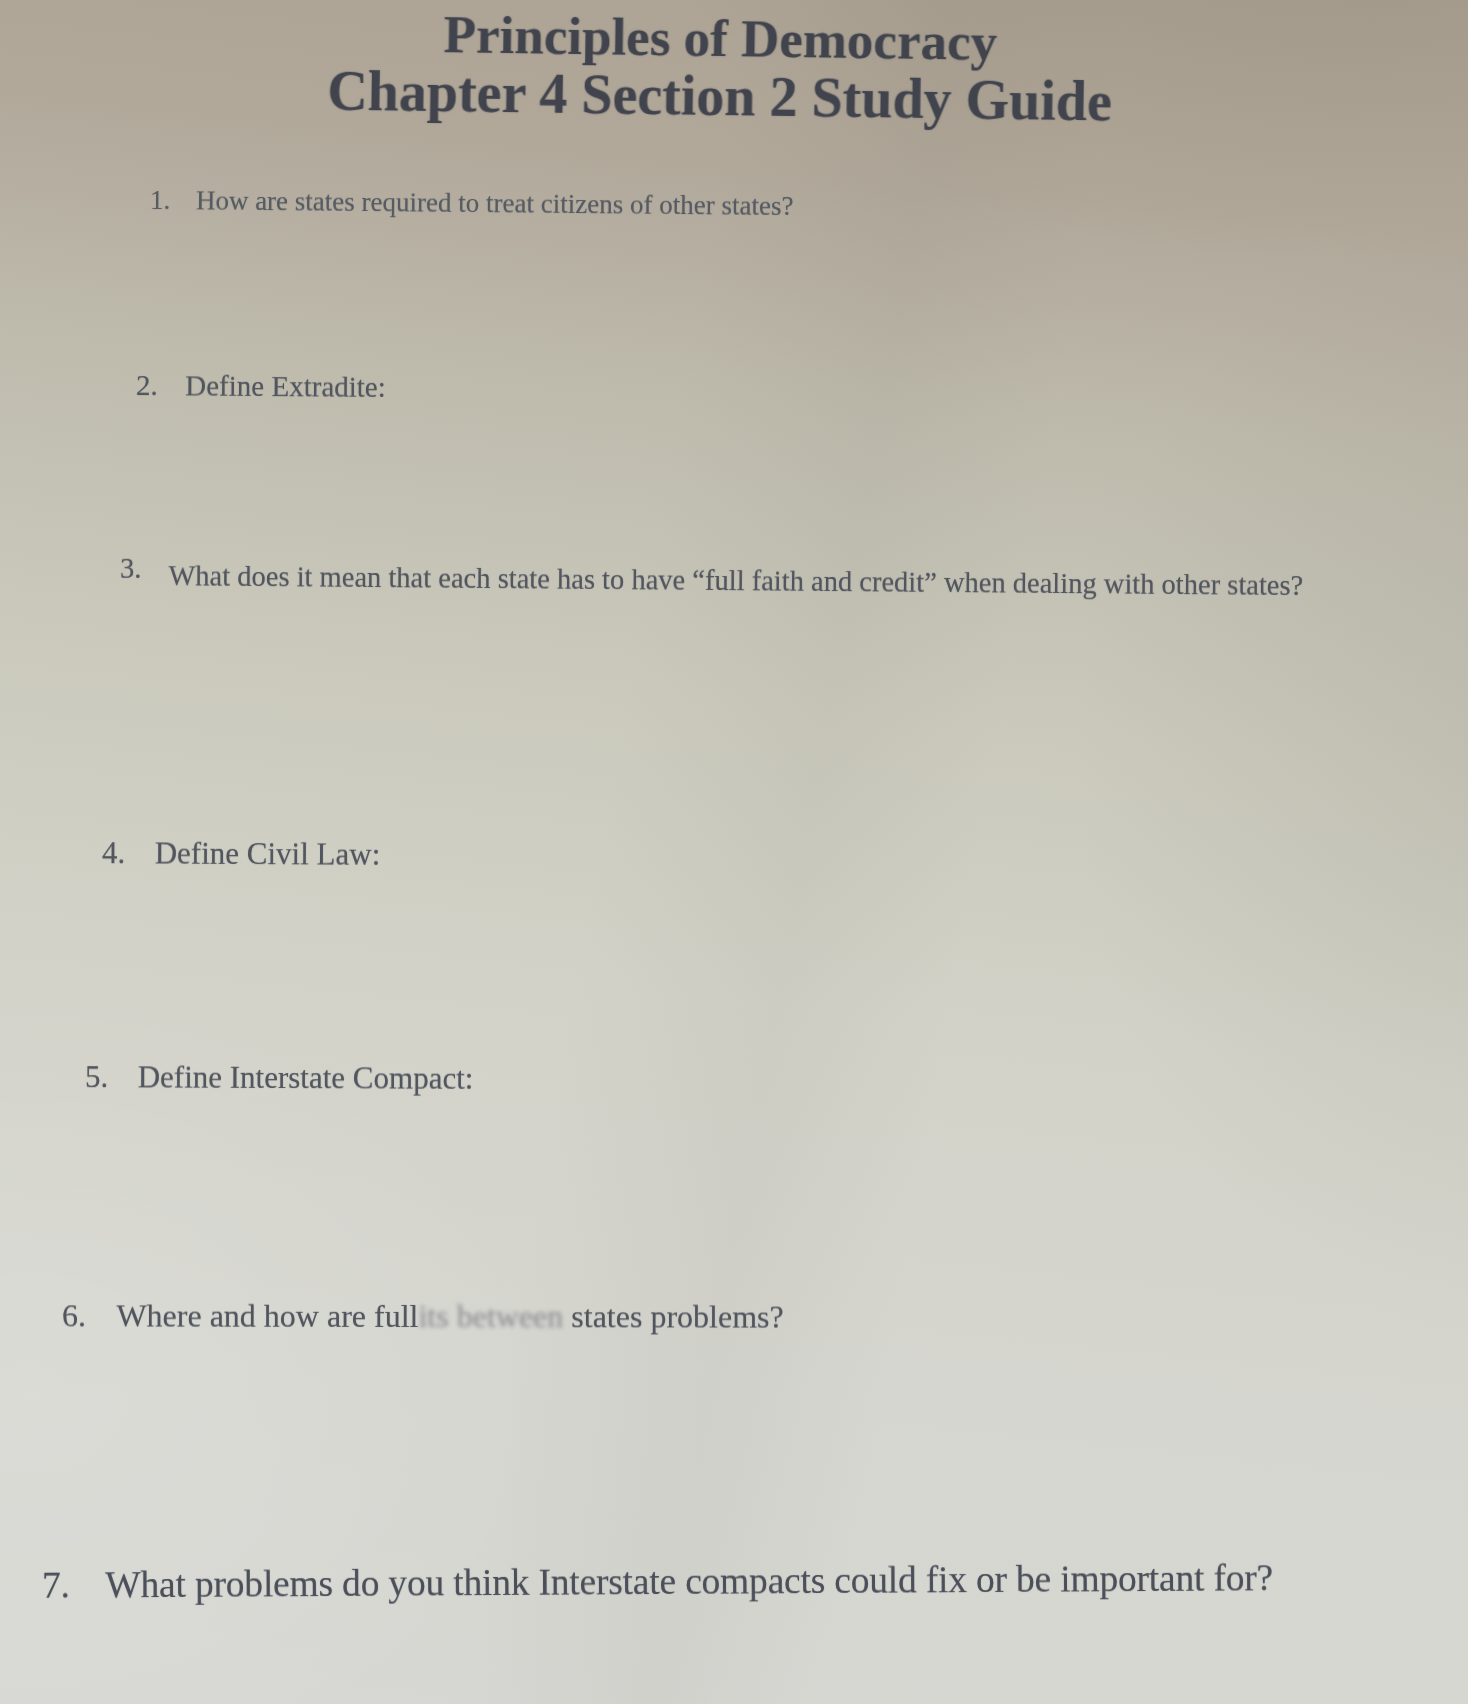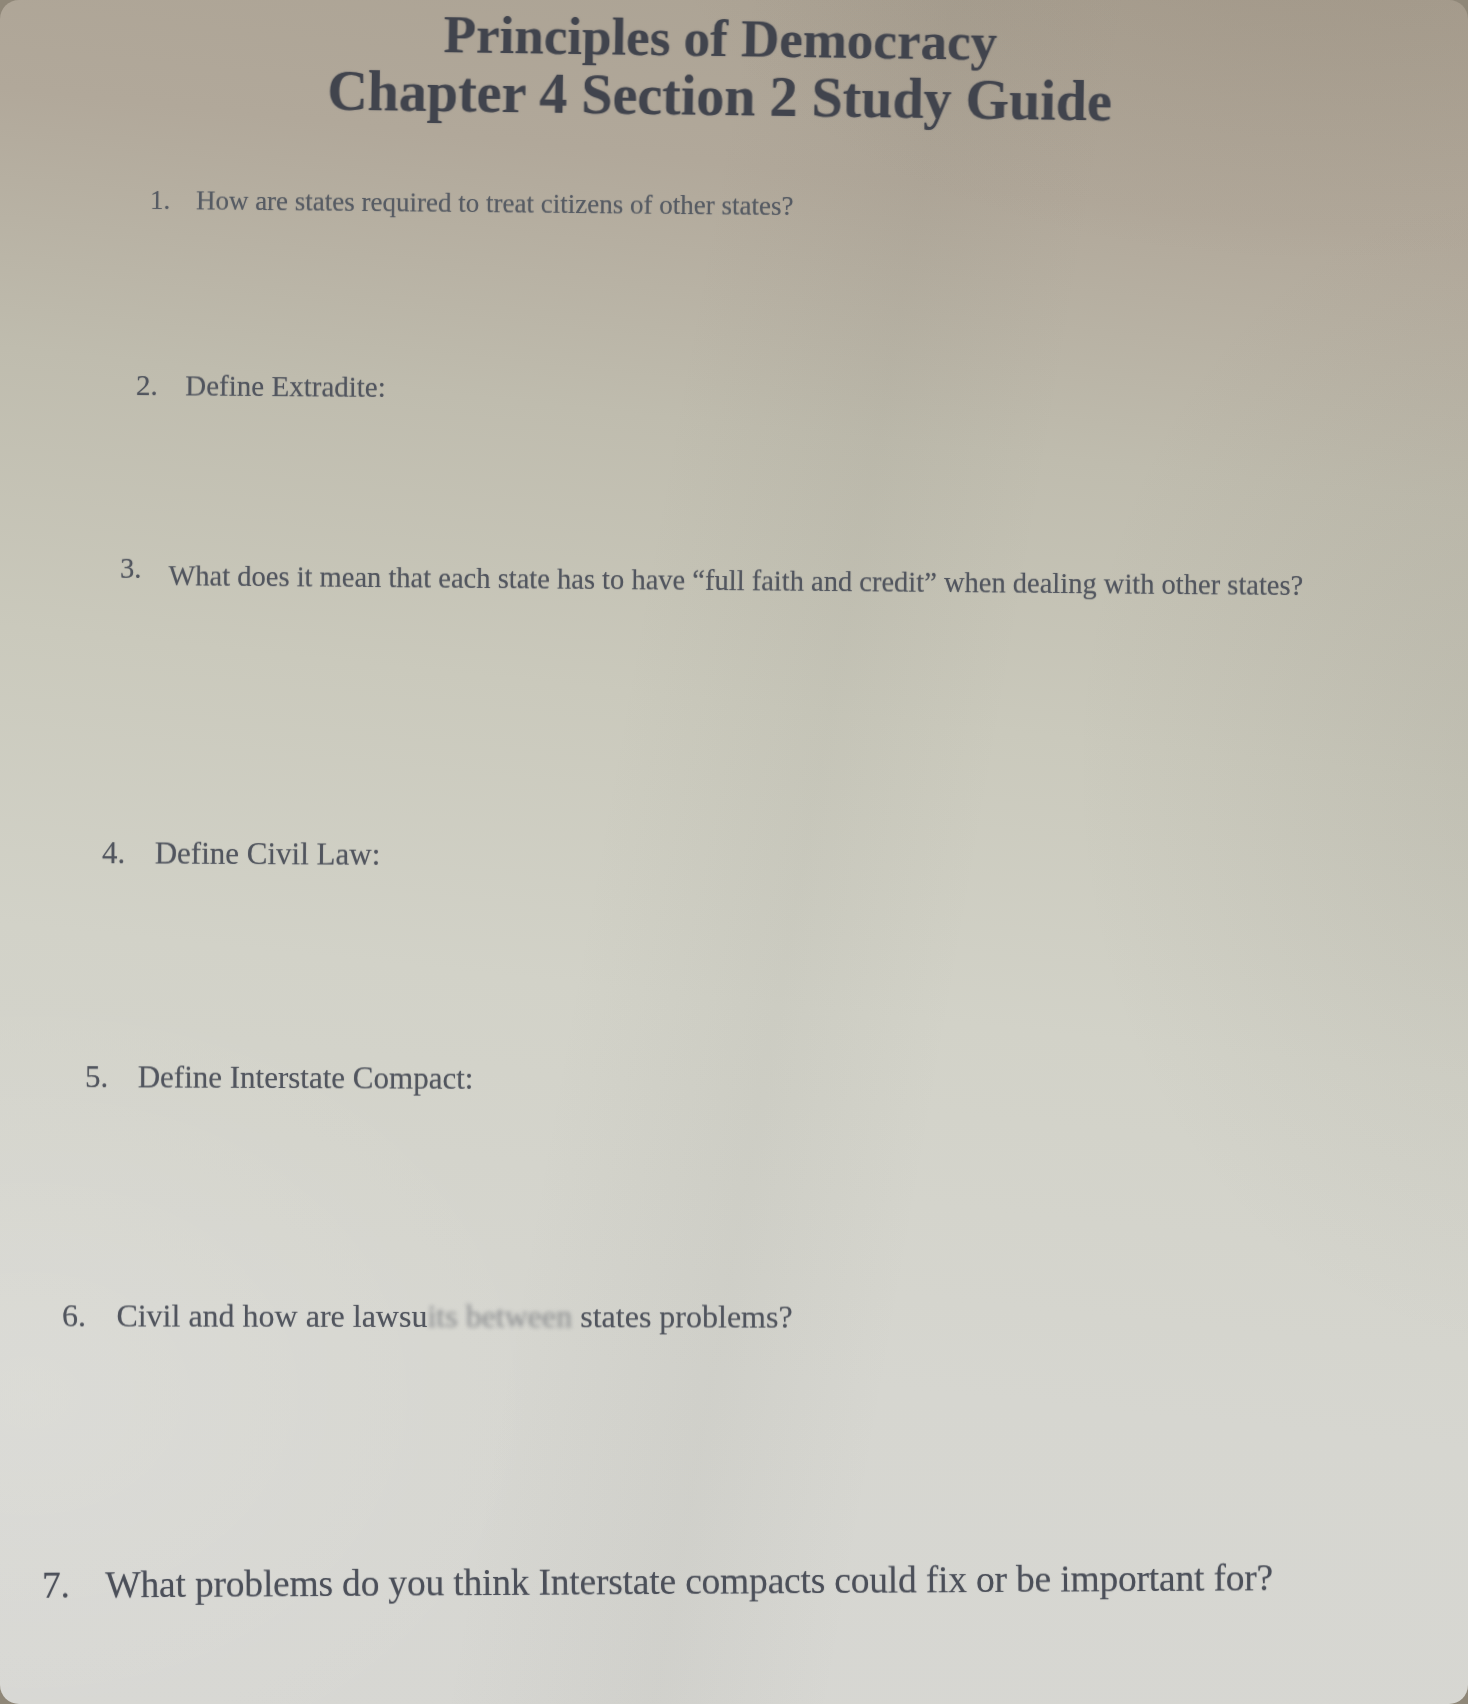--- a/index.html
+++ b/index.html
@@ -12,21 +12,20 @@
     width: 1468px;
     height: 1704px;
     overflow: hidden;
     font-family: "Liberation Serif", serif;
     background:
       radial-gradient(ellipse 950px 520px at 90% -6%, rgba(120,105,90,0.20), rgba(120,105,90,0) 70%),
       radial-gradient(ellipse 900px 700px at 2% 82%, rgba(255,255,255,0.12), rgba(255,255,255,0) 60%),
       radial-gradient(ellipse 700px 900px at 104% 45%, rgba(100,95,86,0.10), rgba(100,95,86,0) 65%),
       linear-gradient(100deg, rgba(0,0,0,0) 42%, rgba(100,100,90,0.055) 54%, rgba(0,0,0,0) 64%),
       linear-gradient(186deg, #aba293 0%, #b1a89a 13%, #bfbcae 27%, #cac9bc 42%, #d2d2c8 58%, #d6d6d0 78%, #d7d7d3 100%);
-    border-radius: 19px;
   }
 
   .title-block {
     position: absolute;
     top: 10px;
     left: -14px;
     width: 100%;
     text-align: center;
     color: #41444d;
     font-weight: bold;
@@ -92,21 +91,21 @@
     <span class="qtext">Define Civil Law:</span>
   </div>
 
   <div class="q q5">
     <span class="qnum">5.</span>
     <span class="qtext">Define Interstate Compact:</span>
   </div>
 
   <div class="q q6">
     <span class="qnum">6.</span>
-    <span class="qtext"><span>Civil and how are lawsu</span><span class="blur-patch">its between </span><span>states problems?</span></span>
+    <span class="qtext"><span>Where and how are full</span><span class="blur-patch">its between </span><span>states problems?</span></span>
   </div>
 
   <div class="q q7">
     <span class="qnum">7.</span>
     <span class="qtext">What problems do you think Interstate compacts could fix or be important for?</span>
   </div>
 
 </div>
 
 </body></html>

